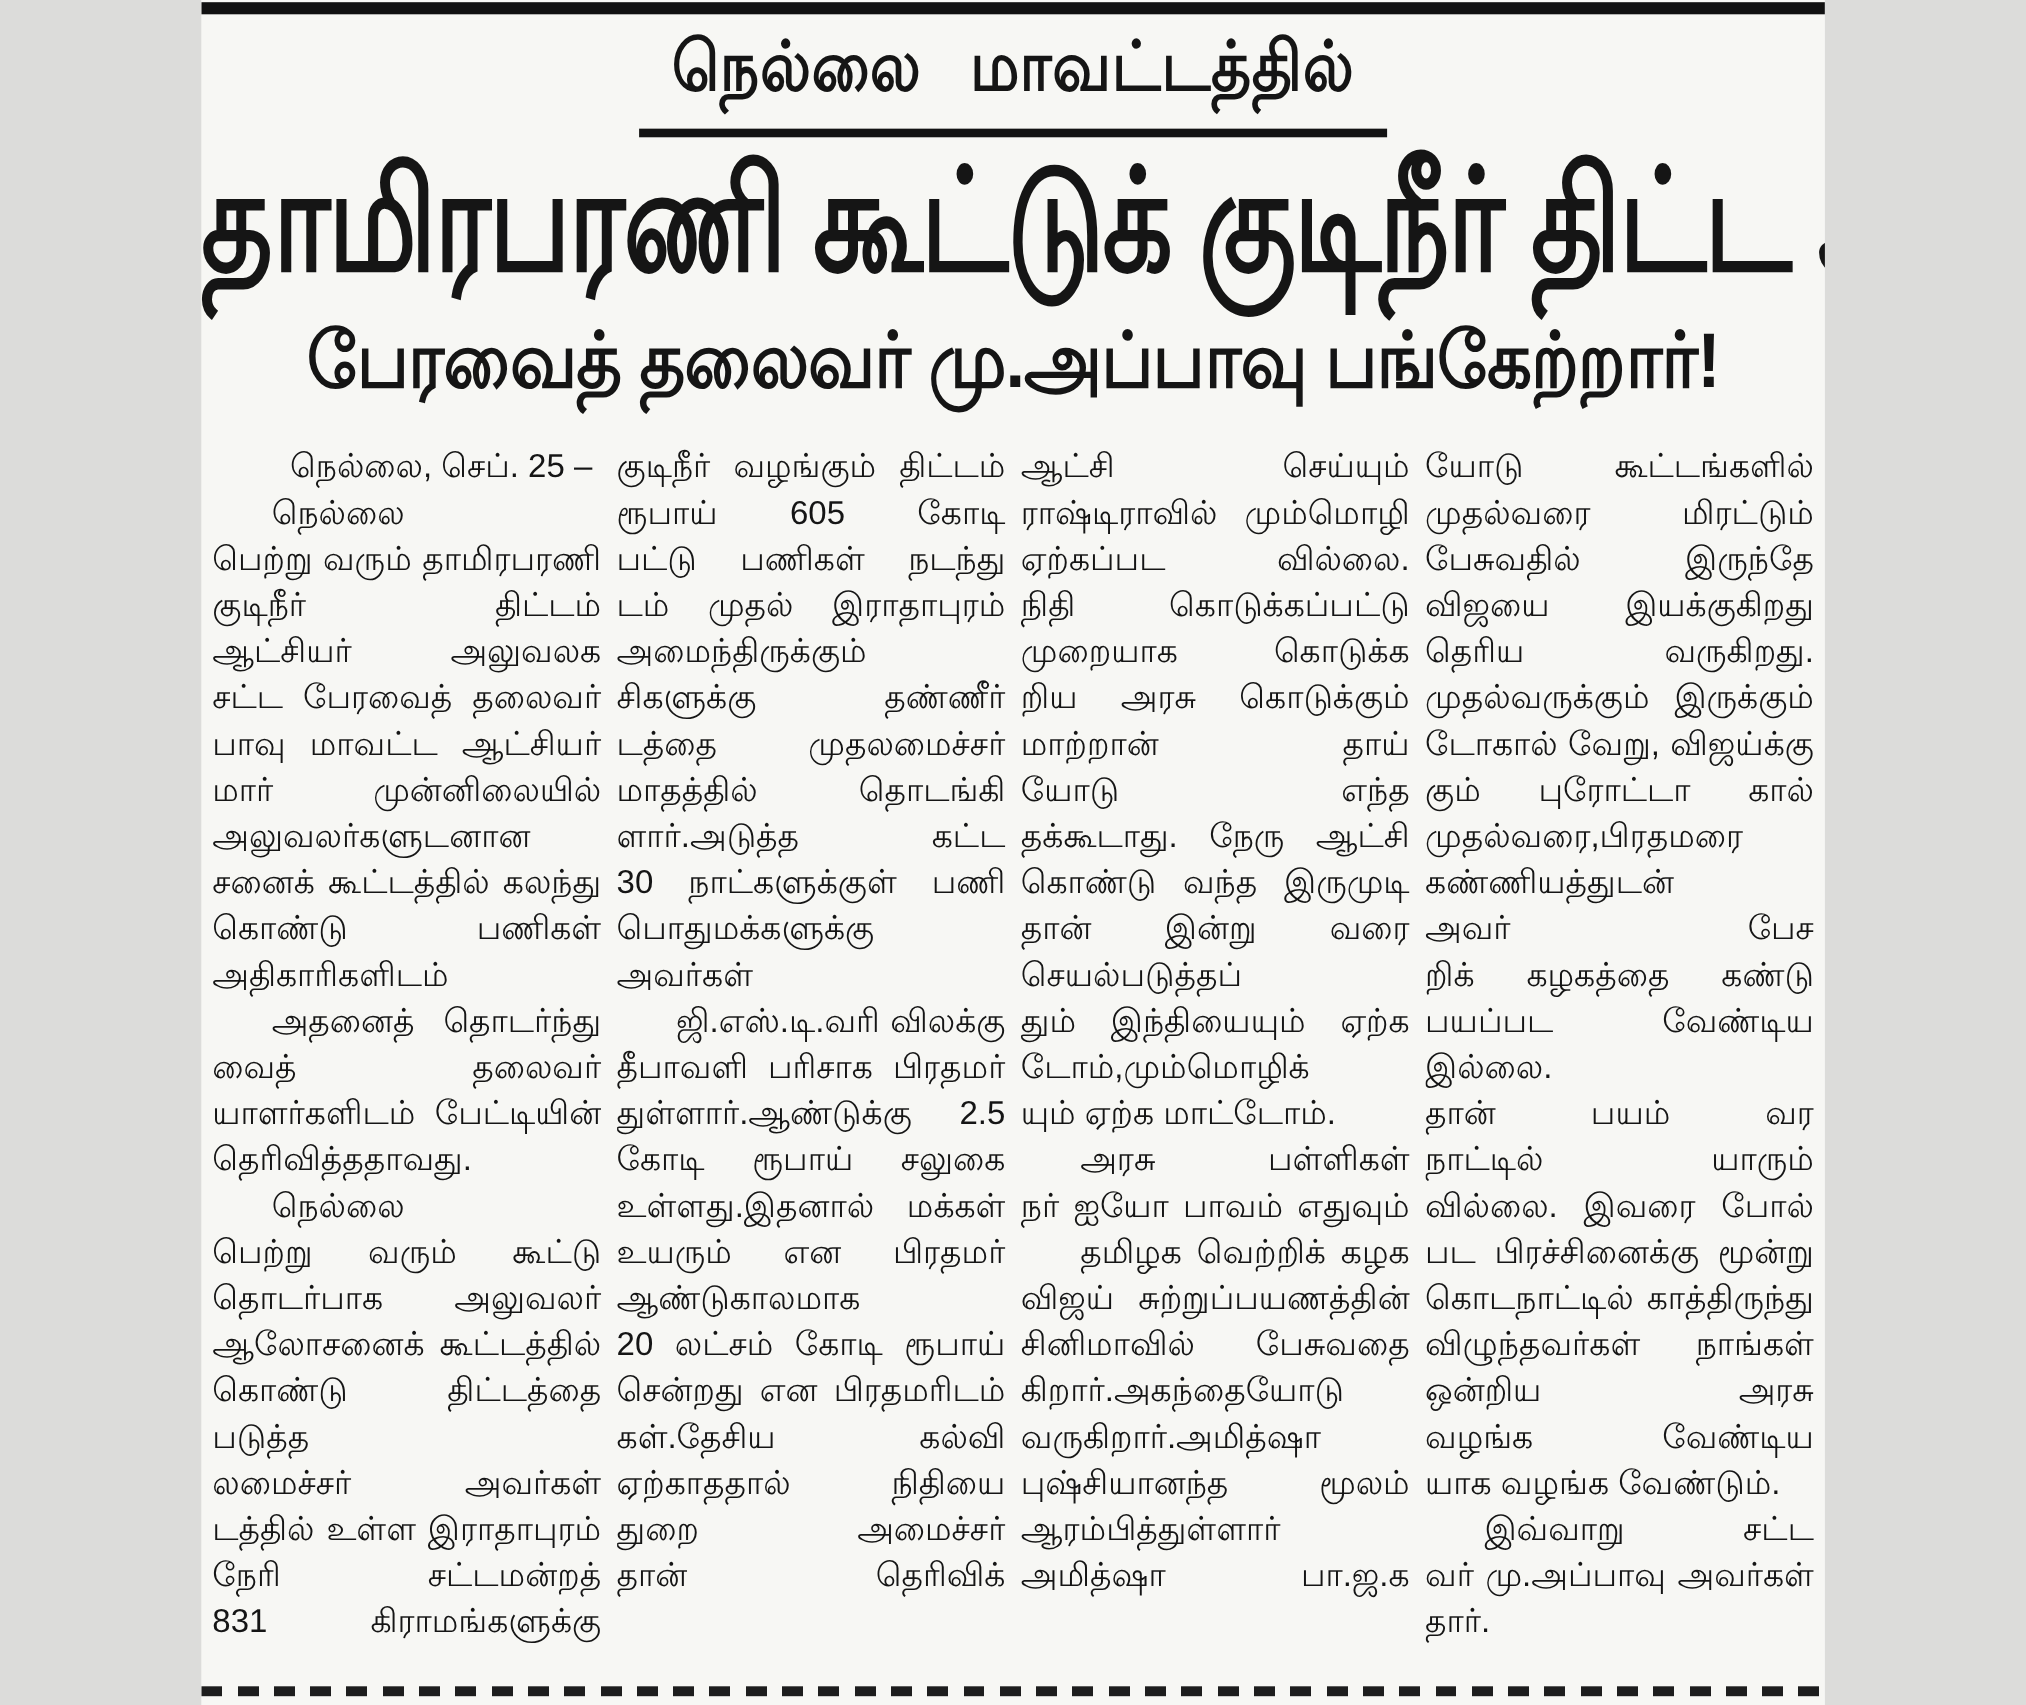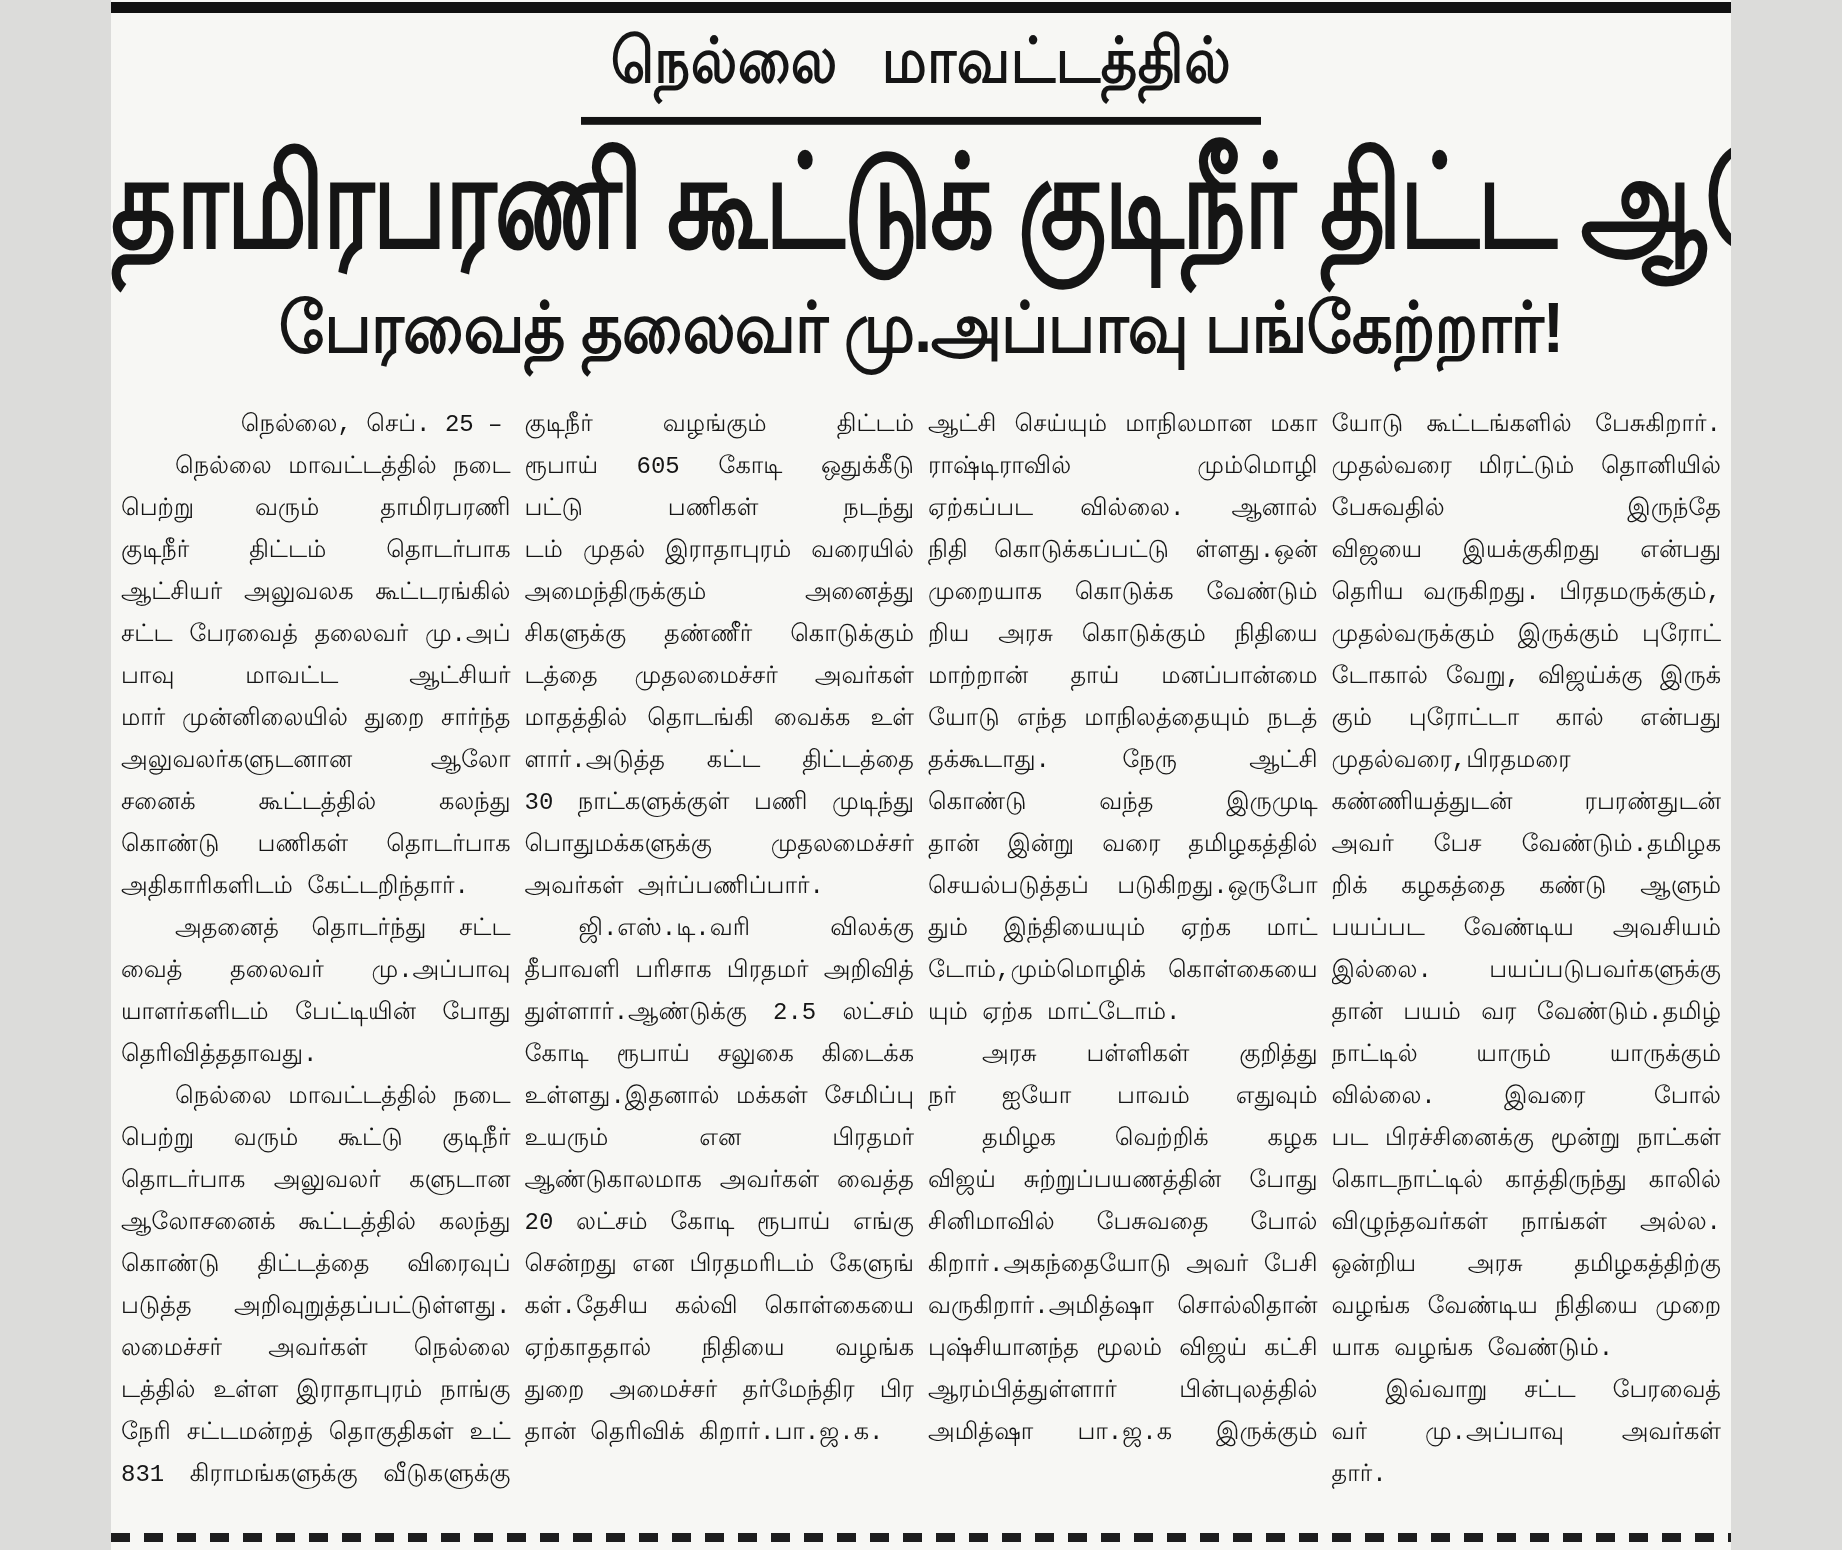--- a/index.html
+++ b/index.html
@@ -1,19 +1,19 @@
 <!DOCTYPE html>
 <html><head>
 <meta charset="utf-8">
 <style>
   html, body { margin: 0; padding: 0; }
   body { background: #dcdcda; }
   .page {
     position: relative;
-    width: 1620px;
+    width: 1476px;
     height: 1550px;
     margin: 0 auto;
     background: #f7f7f4;
     color: #151515;
     font-family: "Liberation Sans", sans-serif;
     overflow: hidden;
   }
   .top-rule {
     position: absolute;
     top: 2px; left: 0; right: 0;
@@ -55,24 +55,23 @@
   }
   .columns {
     display: flex;
     gap: 14px;
     padding: 0 10px;
     margin-top: 38px;
   }
   .col {
     flex: 1 1 0;
     min-width: 0;
-    font-size: 24px;
+    font-size: 30px;
     line-height: 42px;
     letter-spacing: 0;
-    font-family: Liberation Mono, monospace;
   }
   .line {
     height: 42px;
     overflow: hidden;
     text-align: justify;
     text-align-last: justify;
   }
   .line.indent { padding-left: 54px; }
   .line.end { text-align-last: left; }
   .line.right { text-align-last: right; padding-right: 8px; }

